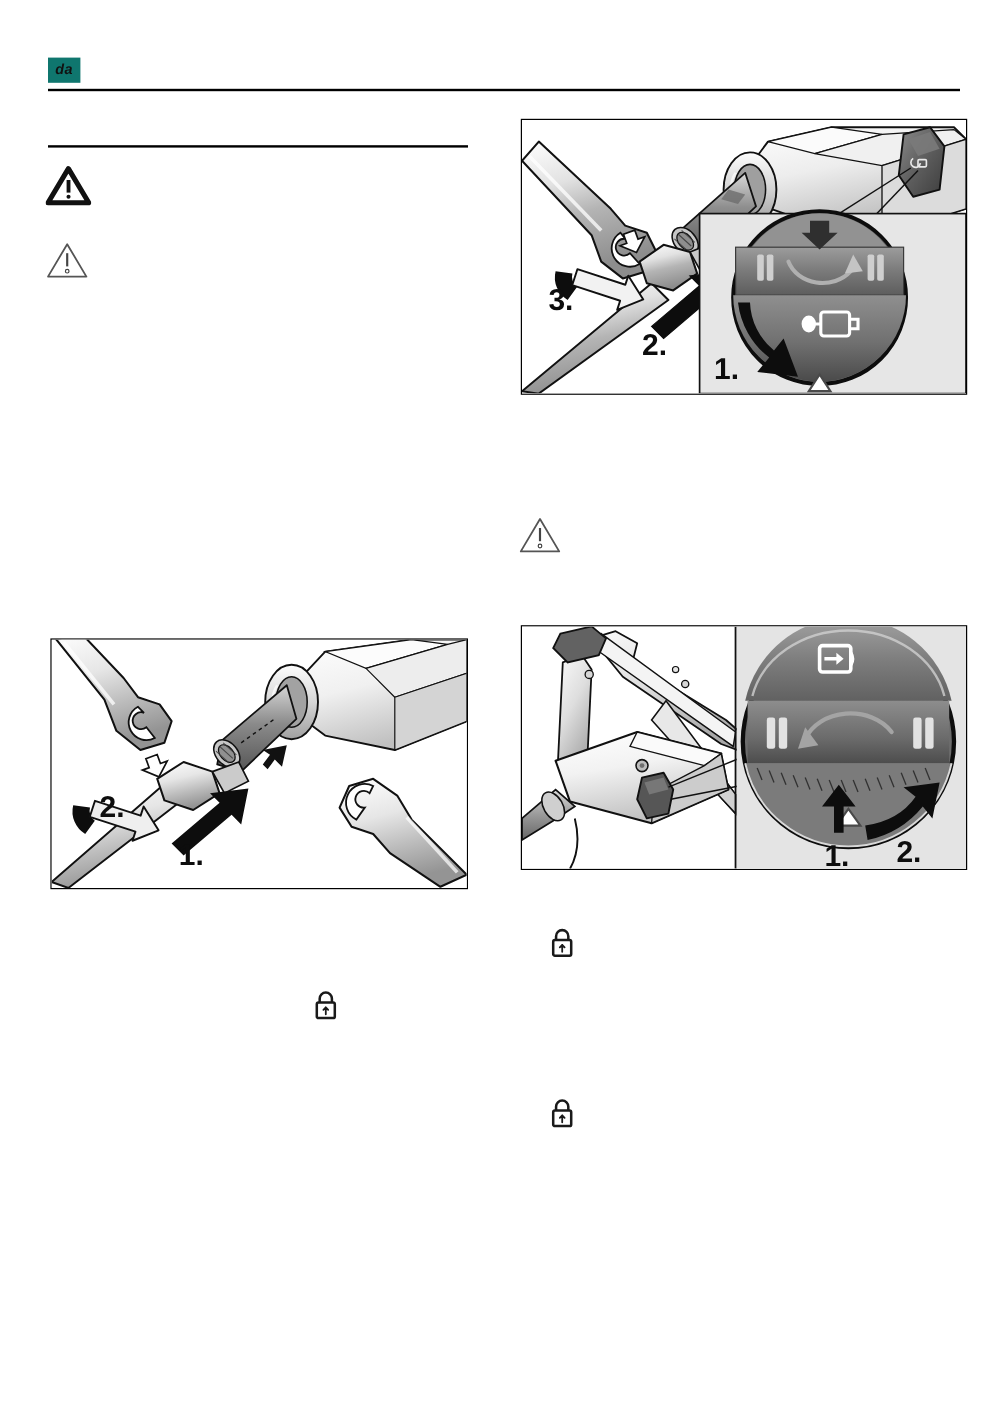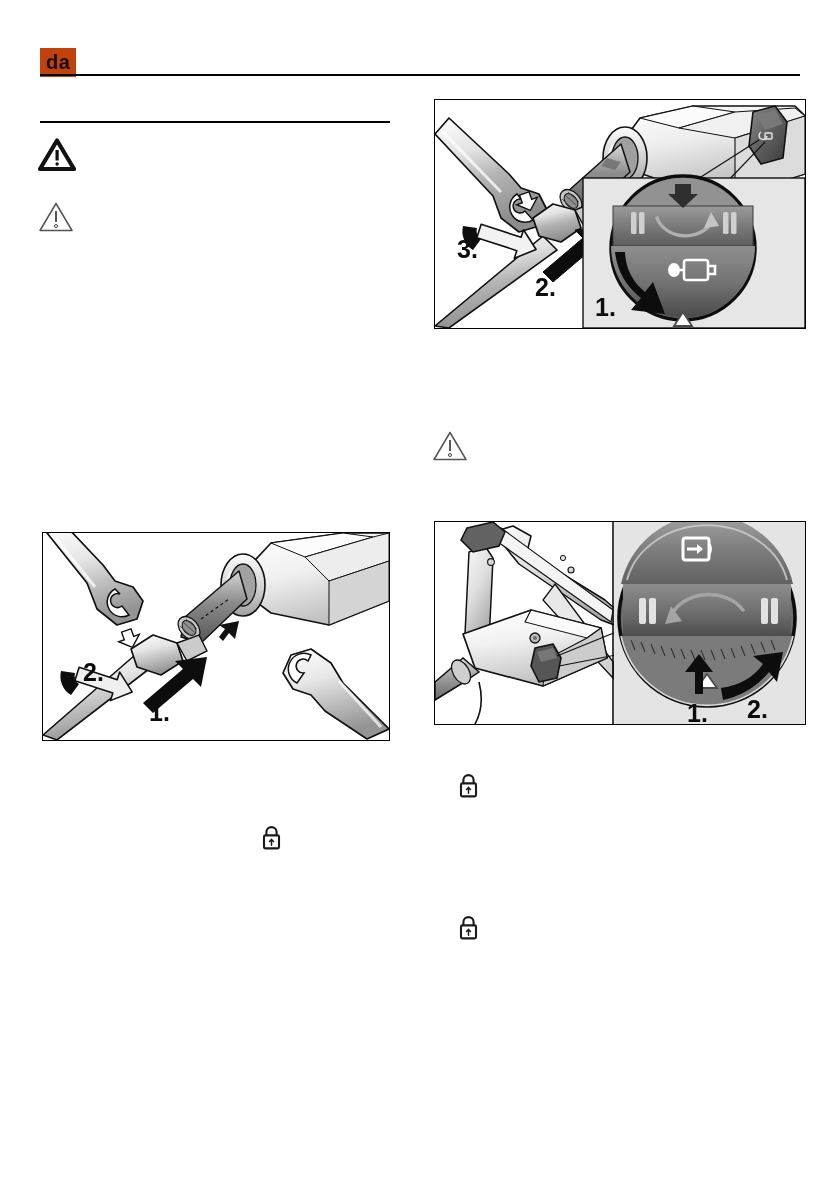--- a/index.html
+++ b/index.html
@@ -19,27 +19,28 @@
     position: absolute;
     inset: 0;
     background: #ffffff;
   }
 
   
   .lang-tag {
     position: absolute;
     left: 40px;
     top: 48px;
-    background: #c2410c;
+    background: #0f766e;
     color: #111111;
-    font-size: 20px;
+    font-size: 12px;
     font-weight: bold;
     line-height: 1;
     padding: 4px 6px 5px 6px;
     letter-spacing: 0.5px;
+    font-style: italic;
   }
   .header-rule {
     position: absolute;
     left: 40px;
     top: 74px;
     width: 760px;
     height: 2px;
     background: #000000;
   }
 

